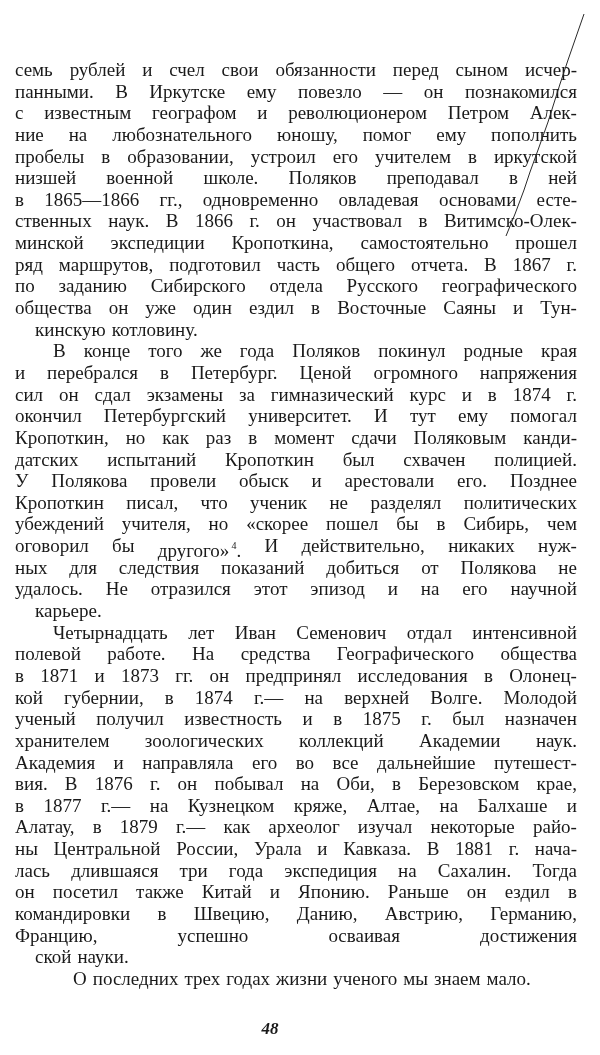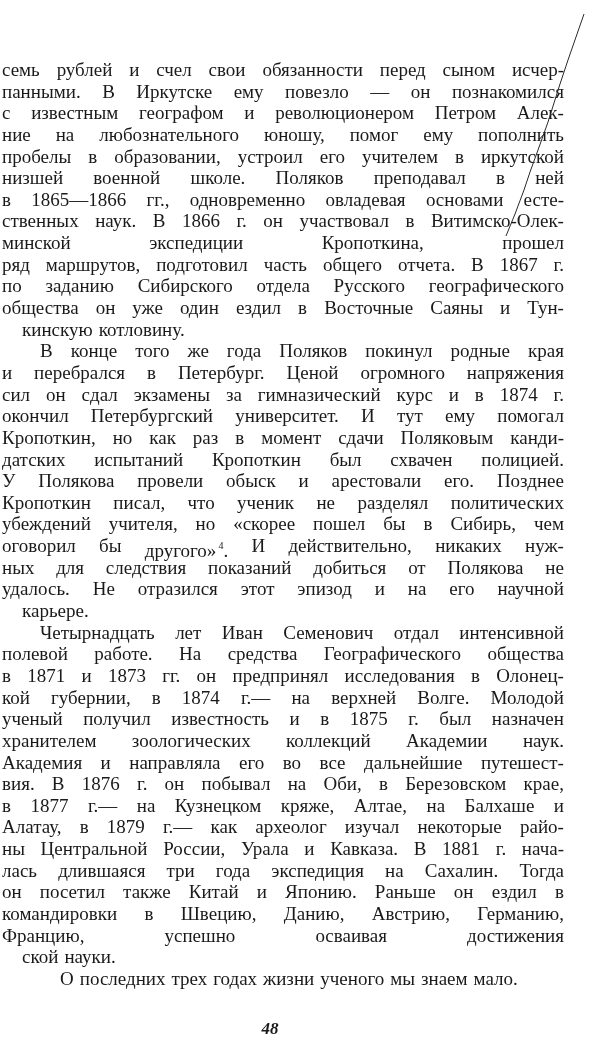--- a/index.html
+++ b/index.html
@@ -1,20 +1,20 @@
 <!DOCTYPE html>
 <html><head>
 <meta charset="utf-8">
 <style>
   html, body { margin: 0; padding: 0; }
   body {
     width: 600px; height: 1055px; background: #ffffff; position: relative; overflow: hidden;
     font-family: "Liberation Serif", "DejaVu Serif", serif; color: #1a1a1a;
   }
-  .page { position: absolute; left: 2px; top: 59px; width: 562px; }
+  .page { position: absolute; left: 15px; top: 59px; width: 562px; }
   .line {
     height: 21.65px; line-height: 21.65px; font-size: 19px;
     text-align: justify; text-align-last: justify; white-space: nowrap;
     display: flex; justify-content: space-between;
   }
   .line span.w { display: inline-block; }
   .line.last { justify-content: flex-start; gap: 6px; margin-left: 20px; }
   .line.indent { padding-left: 38px; }
   sup.fn { font-size: 10px; vertical-align: 8px; margin-left: 2px; }
   .pagenum {
@@ -102,20 +102,21 @@
       <span class="w">г.</span>
       <span class="w">он</span>
       <span class="w">участвовал</span>
       <span class="w">в</span>
       <span class="w">Витимско-Олек-</span>
     </div>
     <div class="line">
       <span class="w">минской</span>
       <span class="w">экспедиции</span>
       <span class="w">Кропоткина,</span>
+      <span class="w">самостоятельно</span>
       <span class="w">прошел</span>
     </div>
     <div class="line">
       <span class="w">ряд</span>
       <span class="w">маршрутов,</span>
       <span class="w">подготовил</span>
       <span class="w">часть</span>
       <span class="w">общего</span>
       <span class="w">отчета.</span>
       <span class="w">В</span>

